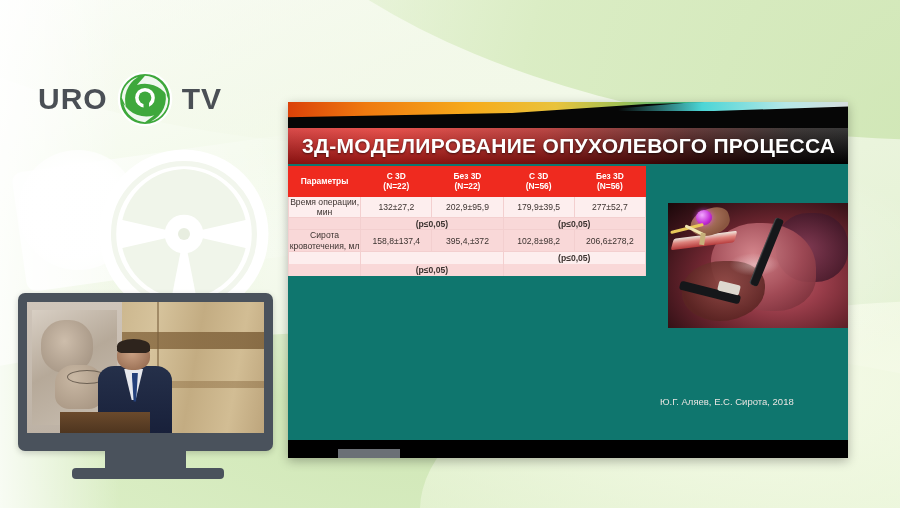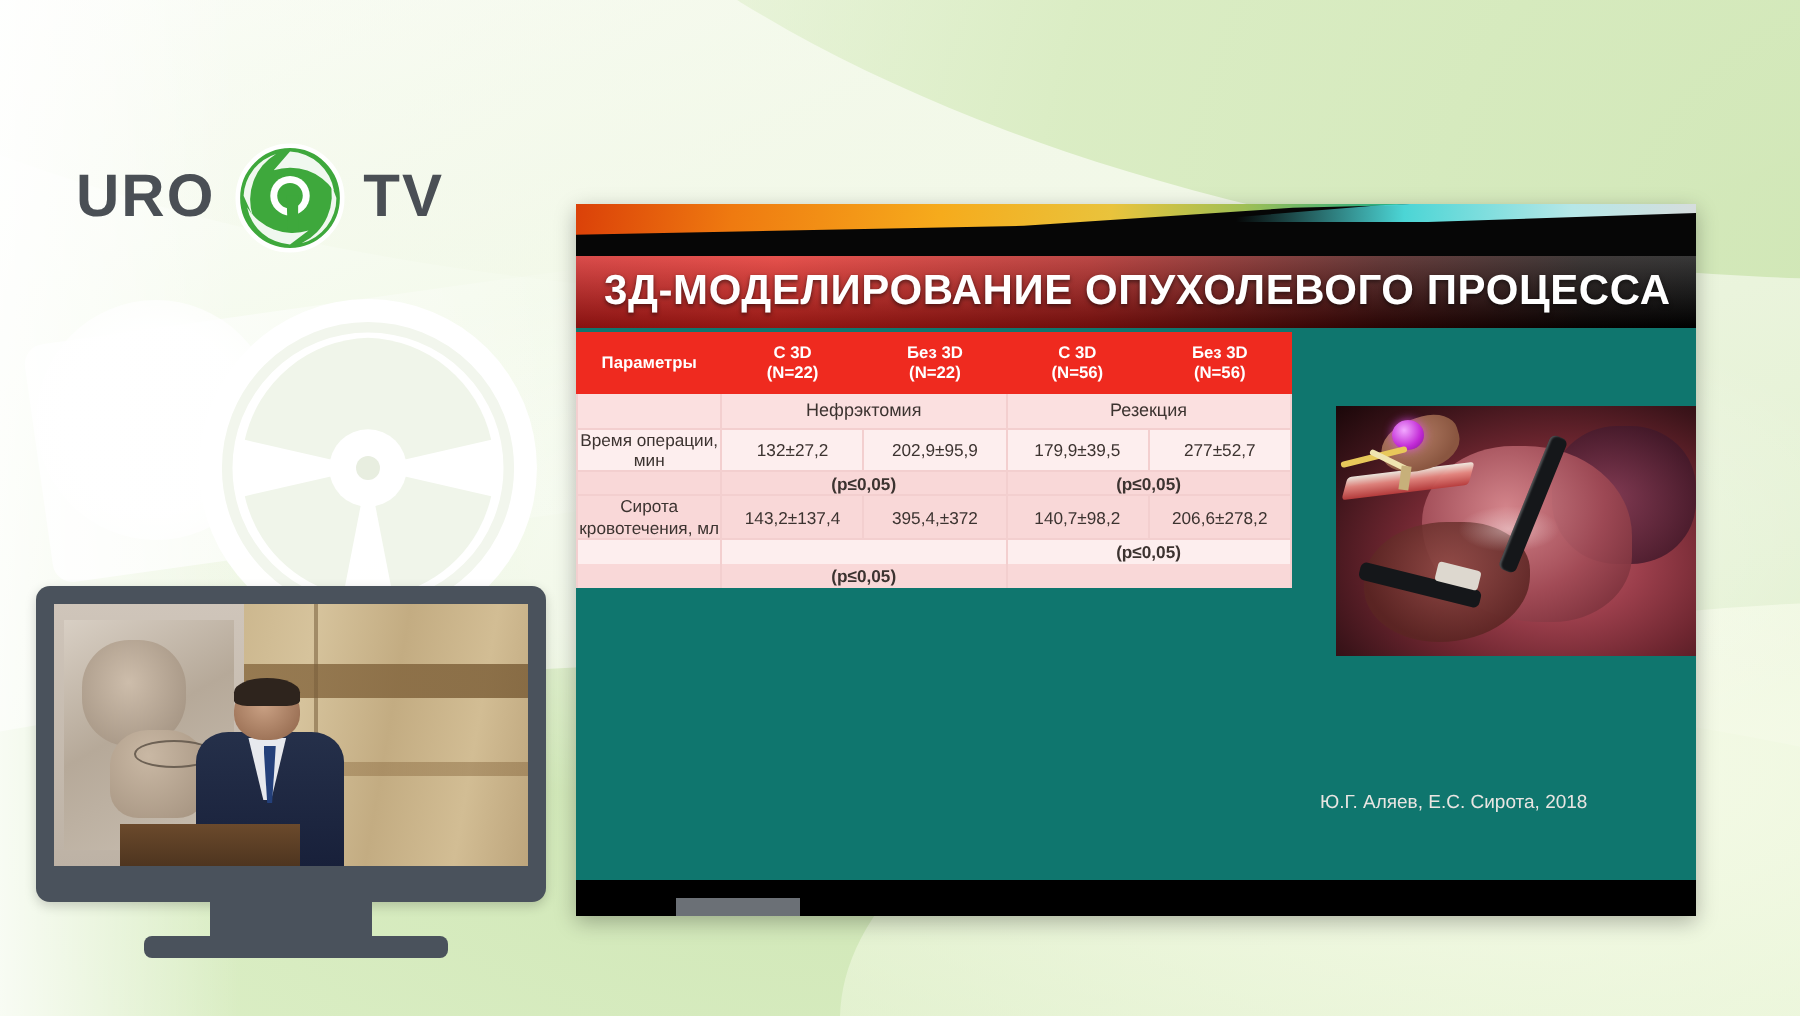--- a/index.html
+++ b/index.html
@@ -272,45 +272,40 @@
             <span>С 3D</span><br>
             <span>(N=56)</span>
           </th>
           <th>
             <span>Без 3D</span><br>
             <span>(N=56)</span>
           </th>
         </tr>
       </thead>
       <tbody>
-        <tr class="subhdr">
-          <td></td>
-          <td colspan="2">Нефрэктомия</td>
-          <td colspan="2">Резекция</td>
-        </tr>
 
         <tr class="r-light">
           <td class="rowlabel">Время операции, мин</td>
           <td class="cellpad">132±27,2</td>
           <td class="cellpad">202,9±95,9</td>
           <td class="cellpad">179,9±39,5</td>
           <td class="cellpad">277±52,7</td>
         </tr>
 
         <tr class="r-dark pbar">
           <td></td>
           <td colspan="2" class="pval">(p≤0,05)</td>
           <td colspan="2" class="pval">(p≤0,05)</td>
         </tr>
 
         <tr class="r-dark">
           <td class="rowlabel">Сирота кровотечения, мл</td>
-          <td class="cellpad">143,2±137,4</td>
+          <td class="cellpad">158,8±137,4</td>
           <td class="cellpad">395,4,±372</td>
-          <td class="cellpad">140,7±98,2</td>
+          <td class="cellpad">102,8±98,2</td>
           <td class="cellpad">206,6±278,2</td>
         </tr>
 
         <tr class="r-light pbar">
           <td></td>
           <td colspan="2"></td>
           <td colspan="2" class="pval">(p≤0,05)</td>
         </tr>
 
 

